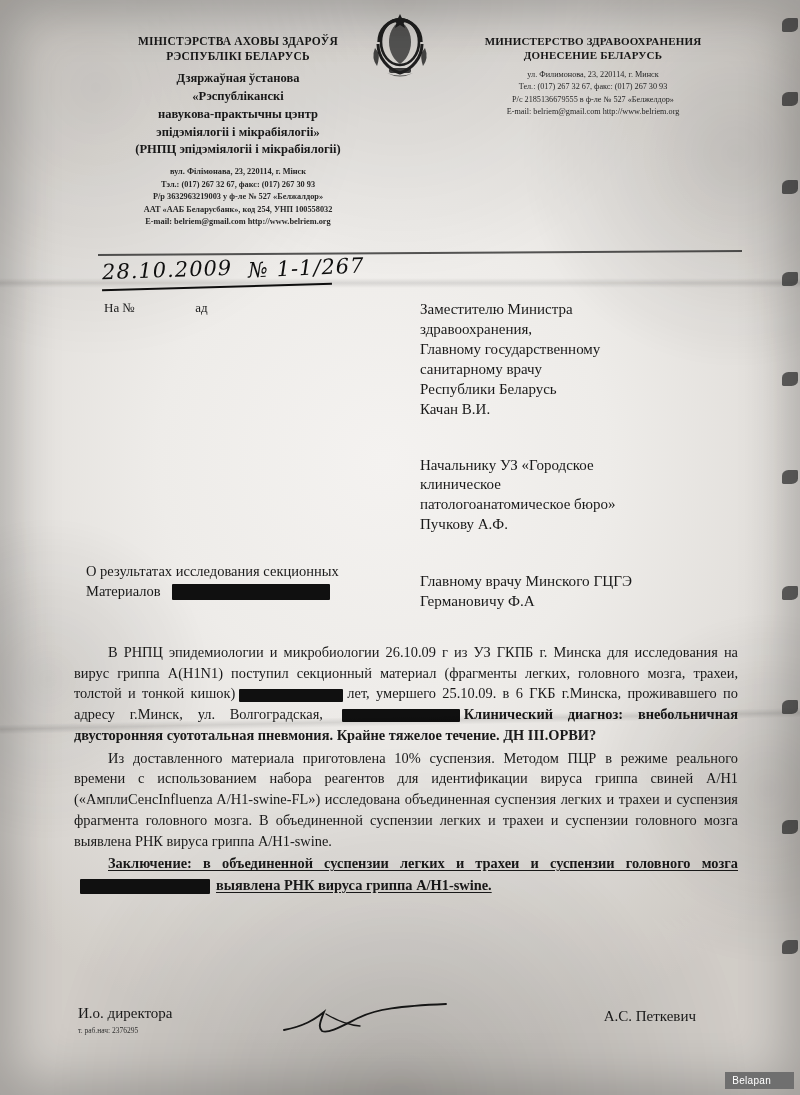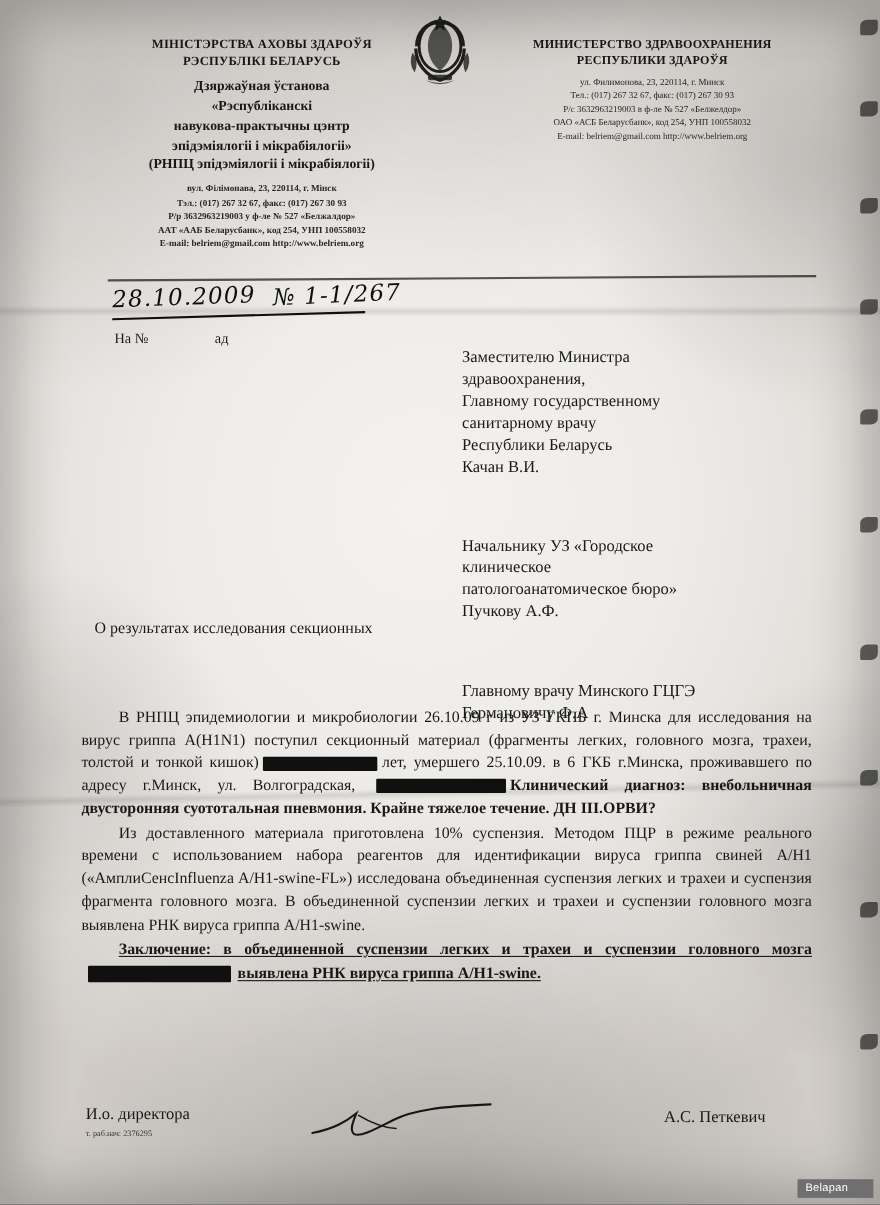--- a/index.html
+++ b/index.html
@@ -145,21 +145,21 @@
   .na-line .sp { display: inline-block; width: 54px; }
 
   
   .addressees {
     position: absolute;
     left: 420px; top: 280px;
     width: 330px;
     font-size: 15px;
     line-height: 1.33;
   }
-  .addressees .blk { margin-bottom: 16px; margin-top: 16px; }
+  .addressees .blk { margin-bottom: 16px; }
   .addressees .blk.b3 { font-size: 15.2px; }
 
   
   .subject {
     position: absolute;
     left: 86px; top: 562px;
     width: 470px;
     font-size: 14.5px;
     line-height: 1.35;
   }
@@ -264,26 +264,25 @@
           <div style="white-space: pre-line;">вул. Філімонава, 23, 220114, г. Мінск</div>
           <div style="white-space: pre-line;">Тэл.: (017) 267 32 67, факс: (017) 267 30 93</div>
           <div style="white-space: pre-line;">Р/р 3632963219003 у ф-ле № 527 «Белжалдор»</div>
           <div style="white-space: pre-line;">ААТ «ААБ Беларусбанк», код 254, УНП 100558032</div>
           <div style="white-space: pre-line;">E-mail: belriem@gmail.com     http://www.belriem.org</div>
         </div>
       </div>
 
       <div class="org right">
         <div class="l1" style="white-space: pre-line;">МИНИСТЕРСТВО ЗДРАВООХРАНЕНИЯ
-РЕСПУБЛИКИ ЗДАРОЎЯ</div>
+ДОНЕСЕНИЕ БЕЛАРУСЬ</div>
         <div class="addr">
           <div style="white-space: pre-line;">ул. Филимонова, 23, 220114, г. Минск</div>
           <div style="white-space: pre-line;">Тел.: (017) 267 32 67, факс: (017) 267 30 93</div>
-          <div style="white-space: pre-line;">Р/с 3632963219003 в ф-ле № 527 «Белжелдор»</div>
-          <div style="white-space: pre-line;">ОАО «АСБ Беларусбанк», код 254, УНП 100558032</div>
+          <div style="white-space: pre-line;">Р/с 2185136679555 в ф-ле № 527 «Белжелдор»</div>
           <div style="white-space: pre-line;">E-mail: belriem@gmail.com     http://www.belriem.org</div>
         </div>
       </div>
     </div>
 
     <svg class="emblem" viewBox="0 0 70 74">
       <g fill="#232323">
         <ellipse cx="35" cy="34" rx="19" ry="23" fill="none" stroke="#232323" stroke-width="2.6"></ellipse>
         <path d="M35 13 C27 18 24 26 24 34 C24 44 29 52 35 56 C41 52 46 44 46 34 C46 26 43 18 35 13 Z" fill="#2c2c2c" opacity=".75"></path>
         <path d="M35 6 l2.4 5 5.4.4 -4.2 3.5 1.4 5.2 -5-3 -5 3 1.4-5.2 -4.2-3.5 5.4-.4 Z"></path>
@@ -319,20 +318,24 @@
       <div class="blk b2" style="white-space:pre-line">Начальнику УЗ «Городское
 клиническое
 патологоанатомическое бюро»
 Пучкову А.Ф.</div>
       <div class="blk b3" style="white-space:pre-line">Главному врачу  Минского ГЦГЭ
 Германовичу Ф.А</div>
     </div>
 
     <div class="subject">
       <div>О результатах исследования секционных</div>
+      <div>
+        <span>Материалов</span>
+        <span class="redact" style="width:158px;height:16px;margin-left:8px;"></span>
+      </div>
     </div>
 
 
     <div class="body">
       <p>
         <span>В РНПЦ эпидемиологии и микробиологии 26.10.09 г  из УЗ ГКПБ г. Минска  для исследования на вирус гриппа A(H1N1) поступил секционный материал (фрагменты легких, головного мозга, трахеи, толстой и тонкой кишок)</span><span class="redact" style="width:104px;margin:0 4px;"></span><span>лет, умершего 25.10.09. в 6 ГКБ г.Минска, проживавшего по адресу г.Минск, ул. Волгоградская,</span>
         <span class="redact" style="width:118px;margin:0 4px;"></span><span class="b">Клинический диагноз: внебольничная двусторонняя суототальная пневмония. Крайне тяжелое течение. ДН III.ОРВИ?</span>
       </p>
       <p>Из доставленного материала приготовлена 10% суспензия. Методом ПЦР в режиме реального времени с использованием набора реагентов для идентификации вируса гриппа свиней А/Н1 («АмплиСенсInfluenza A/H1-swine-FL») исследована объединенная суспензия легких и трахеи и суспензия фрагмента головного мозга. В объединенной суспензии легких и трахеи и суспензии головного мозга выявлена РНК вируса гриппа A/H1-swine.</p>
       <p class="concl">

